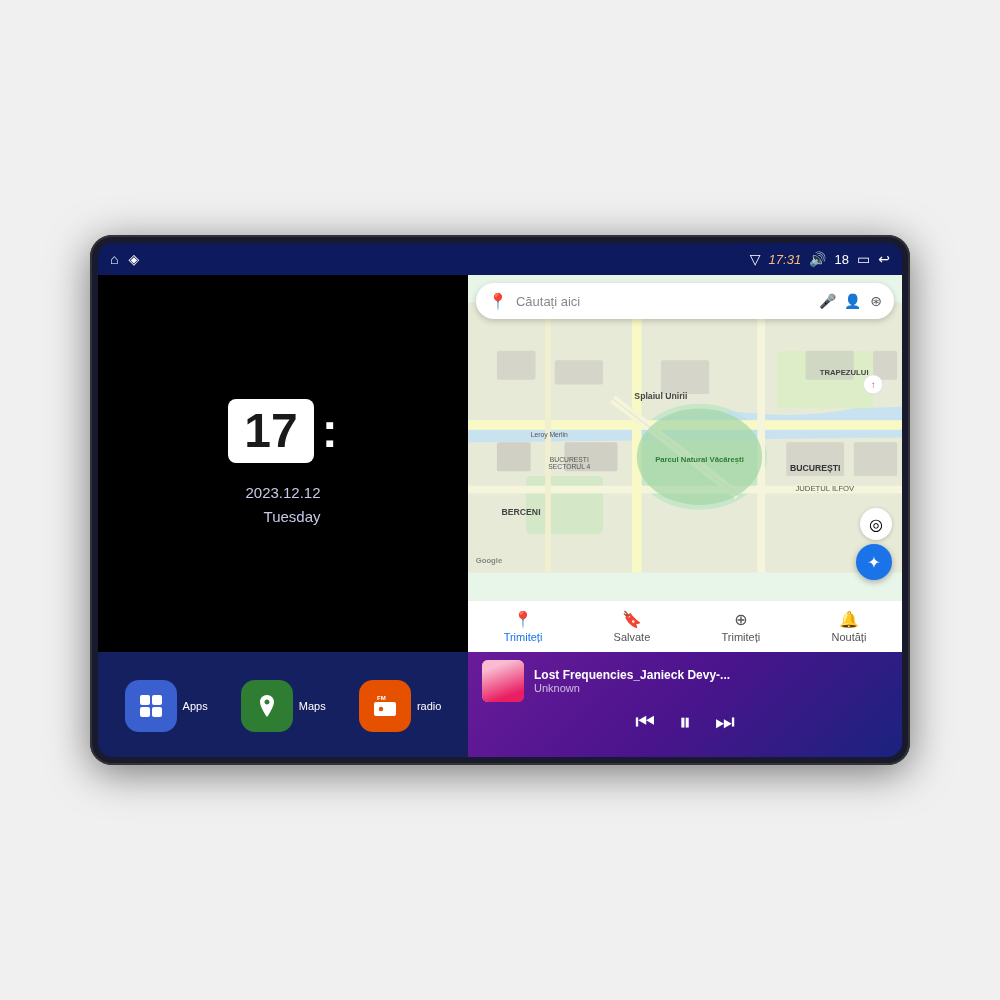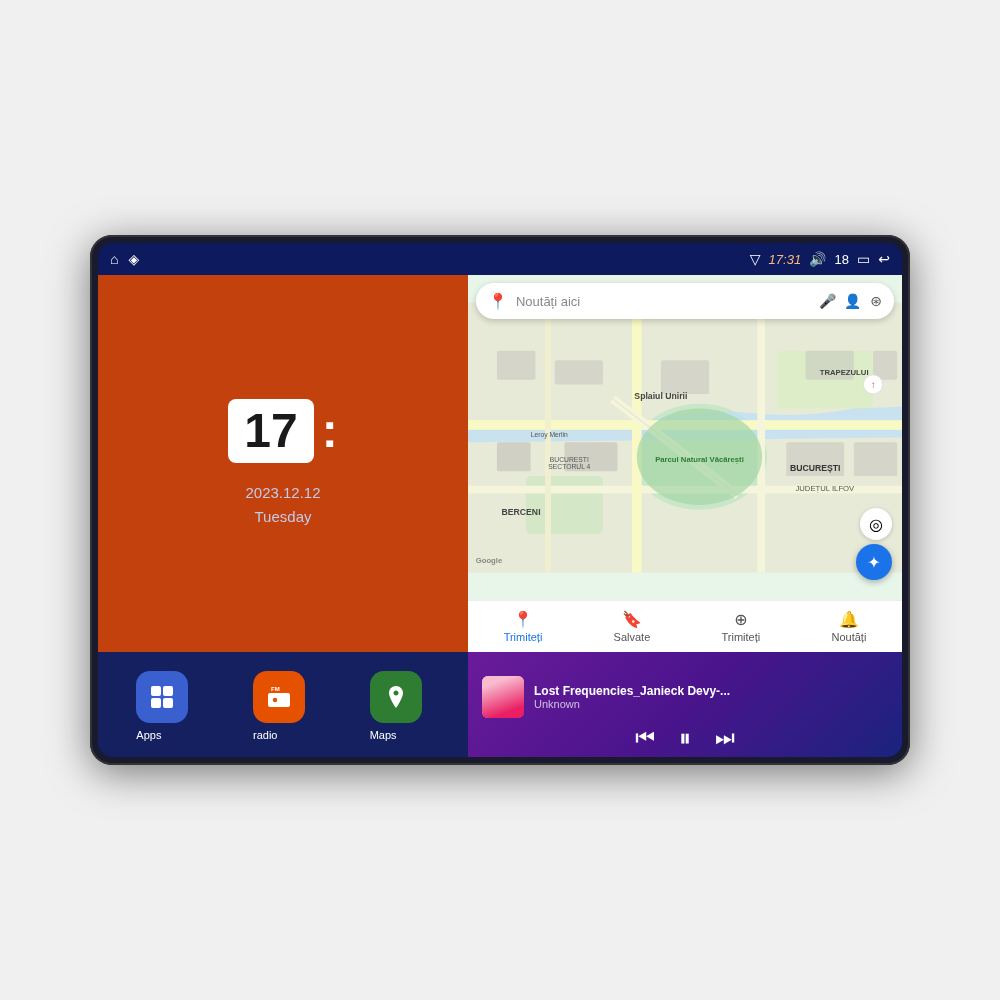--- a/index.html
+++ b/index.html
@@ -82,21 +82,21 @@
     
     .left-panel {
       width: 370px;
       display: flex;
       flex-direction: column;
       flex-shrink: 0;
     }
 
     
     .clock-section {
-      background: #c2410c;
+      background: #000000;
       display: flex;
       flex-direction: column;
       align-items: center;
       justify-content: center;
       flex: 1;
       min-height: 230px;
     }
 
     .clock-display {
       display: flex;
@@ -120,39 +120,39 @@
     .clock-colon {
       color: white;
       font-size: 48px;
       font-weight: 700;
       line-height: 1;
     }
 
     .date-display {
       color: #c5cae9;
       font-size: 15px;
-      text-align: center;
+      text-align: right;
       line-height: 1.6;
     }
 
     
     .app-dock {
       background: #152060;
       padding: 12px 10px 10px;
       display: flex;
       flex-direction: row;
       align-items: center;
       justify-content: space-around;
       height: 105px;
     }
 
     .app-item {
       display: flex;
-      flex-direction: column;
-      align-items: flex-start;
+      flex-direction: row;
+      align-items: center;
       gap: 6px;
       cursor: pointer;
       min-width: 60px;
     }
 
     .app-icon-wrap {
       width: 52px;
       height: 52px;
       border-radius: 14px;
       display: flex;
@@ -282,21 +282,21 @@
       color: #1a73e8;
     }
 
     .map-nav-icon {
       font-size: 16px;
     }
 
     
     .music-player {
       background: linear-gradient(135deg, #6a1b9a 0%, #4a148c 50%, #1a237e 100%);
-      padding: 24px 14px;
+      padding: 8px 14px;
       display: flex;
       flex-direction: column;
       gap: 8px;
       height: 105px;
       flex-shrink: 0;
     }
 
     .music-info-row {
       display: flex;
       align-items: center;
@@ -420,41 +420,41 @@
                 <rect x="3" y="3" width="10" height="10" rx="2"></rect>
                 <rect x="15" y="3" width="10" height="10" rx="2"></rect>
                 <rect x="3" y="15" width="10" height="10" rx="2"></rect>
                 <rect x="15" y="15" width="10" height="10" rx="2"></rect>
               </svg>
             </div>
             <span class="app-label">Apps</span>
           </div>
 
           <div class="app-item">
+            <div class="app-icon-wrap icon-maps">
+              <svg width="28" height="28" viewBox="0 0 28 28" fill="white">
+                <path d="M14 3C10.13 3 7 6.13 7 10c0 5.25 7 15 7 15s7-9.75 7-15c0-3.87-3.13-7-7-7zm0 9.5c-1.38 0-2.5-1.12-2.5-2.5S12.62 7.5 14 7.5 16.5 8.62 16.5 10 15.38 12.5 14 12.5z"></path>
+              </svg>
+            </div>
+            <span class="app-label">Maps</span>
+          </div>
+
+          <div class="app-item">
             <div class="app-icon-wrap icon-radio">
               <svg width="28" height="28" viewBox="0 0 28 28" fill="white">
                 <rect x="3" y="10" width="22" height="14" rx="2"></rect>
                 <circle cx="10" cy="17" r="3" fill="#e65100" stroke="white" stroke-width="1.5"></circle>
                 <rect x="14" y="13" width="8" height="2" rx="1" fill="white" opacity="0.7"></rect>
                 <rect x="14" y="16" width="6" height="2" rx="1" fill="white" opacity="0.7"></rect>
                 <text x="6" y="8" font-size="6" fill="white" font-weight="bold">FM</text>
               </svg>
             </div>
             <span class="app-label">radio</span>
           </div>
 
-          <div class="app-item">
-            <div class="app-icon-wrap icon-maps">
-              <svg width="28" height="28" viewBox="0 0 28 28" fill="white">
-                <path d="M14 3C10.13 3 7 6.13 7 10c0 5.25 7 15 7 15s7-9.75 7-15c0-3.87-3.13-7-7-7zm0 9.5c-1.38 0-2.5-1.12-2.5-2.5S12.62 7.5 14 7.5 16.5 8.62 16.5 10 15.38 12.5 14 12.5z"></path>
-              </svg>
-            </div>
-            <span class="app-label">Maps</span>
-          </div>
-
 
         </div>
 
       </div>
 
       <div class="right-panel">
 
         <div class="map-section">
 
           <svg class="map-svg" viewBox="0 0 450 280" xmlns="http://www.w3.org/2000/svg">
@@ -500,21 +500,21 @@
             <text x="65" y="140" font-size="7" fill="#555">Leroy Merlin</text>
 
             <circle cx="420" cy="85" r="10" fill="white" stroke="#ddd" stroke-width="1"></circle>
             <text x="420" y="89" font-size="10" fill="#e53935" font-weight="bold" text-anchor="middle">↑</text>
 
             <text x="8" y="270" font-size="8" font-weight="700" fill="#888">Google</text>
           </svg>
 
           <div class="map-search-bar">
             <span class="map-search-pin">📍</span>
-            <span class="map-search-text">Noutăți aici</span>
+            <span class="map-search-text">Căutați aici</span>
             <div class="map-search-icons">
               <span>🎤</span>
               <span>👤</span>
               <span>⊛</span>
             </div>
           </div>
 
           <div class="map-compass-btn">
             <span style="font-size:16px;">◎</span>
           </div>

